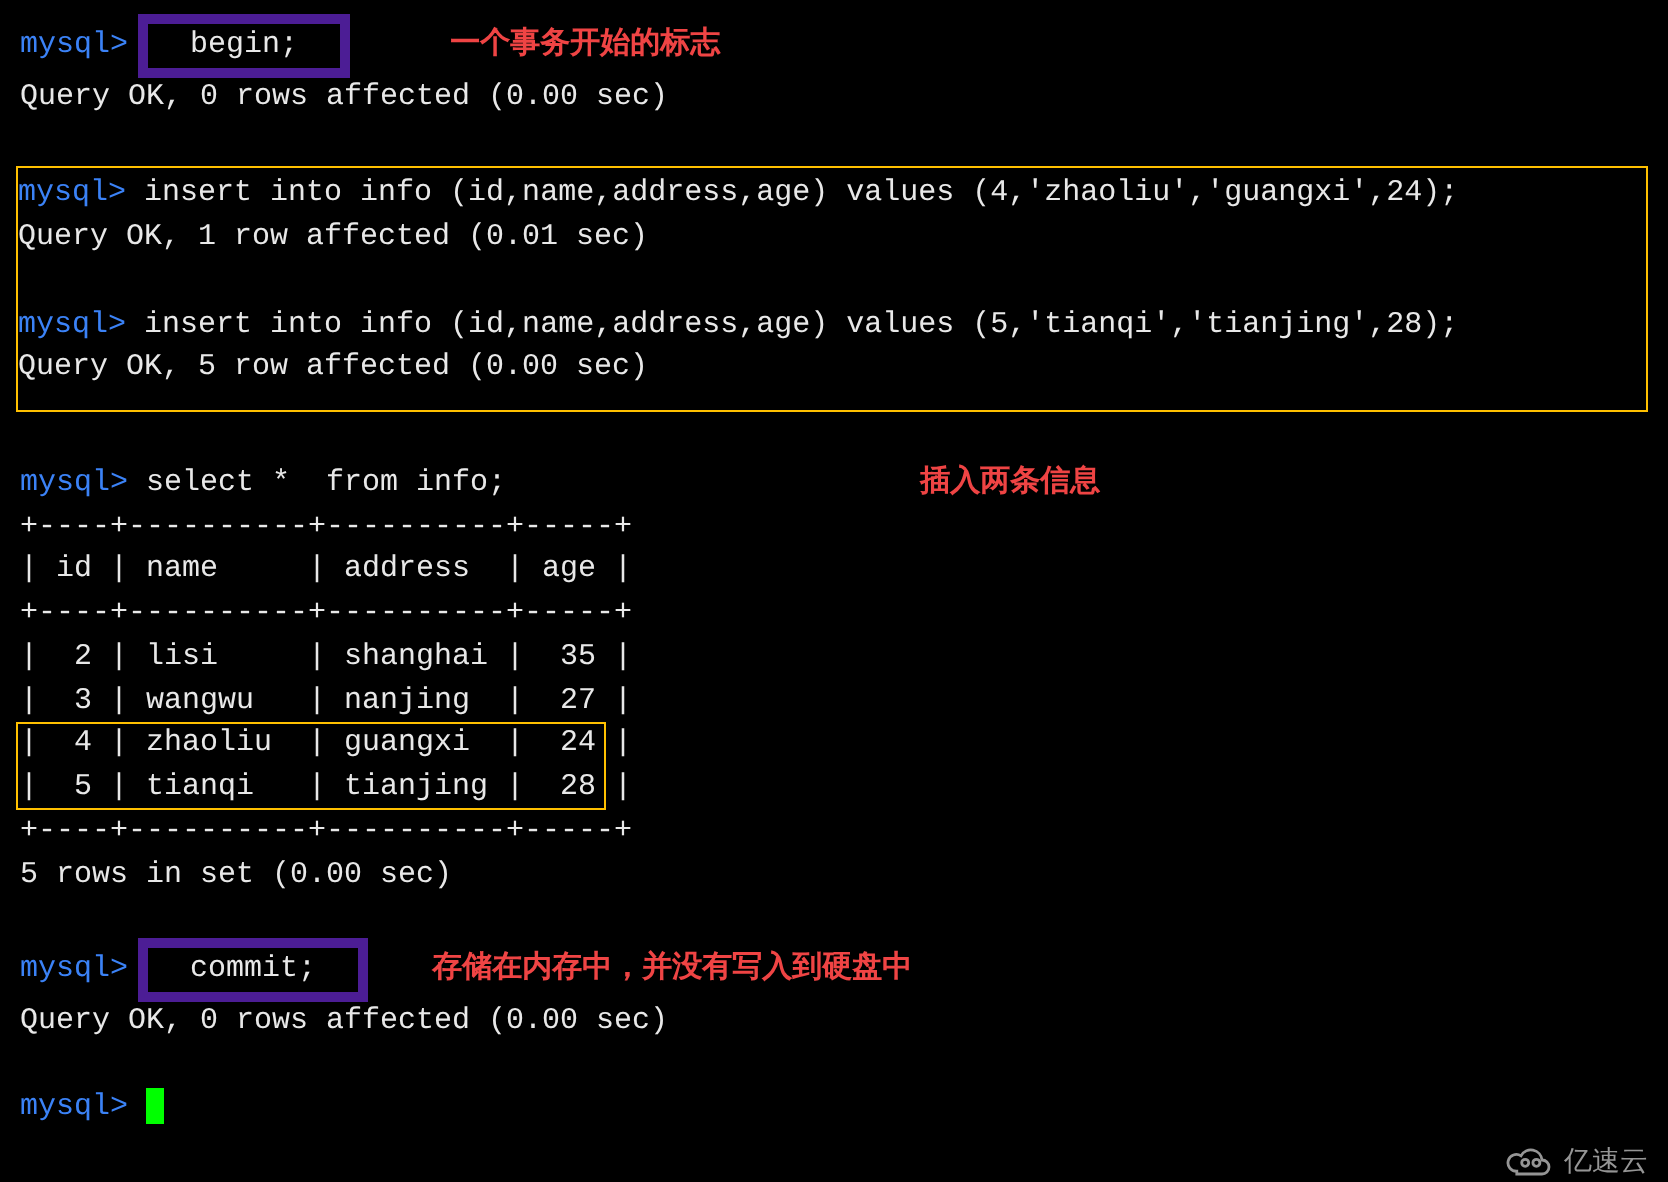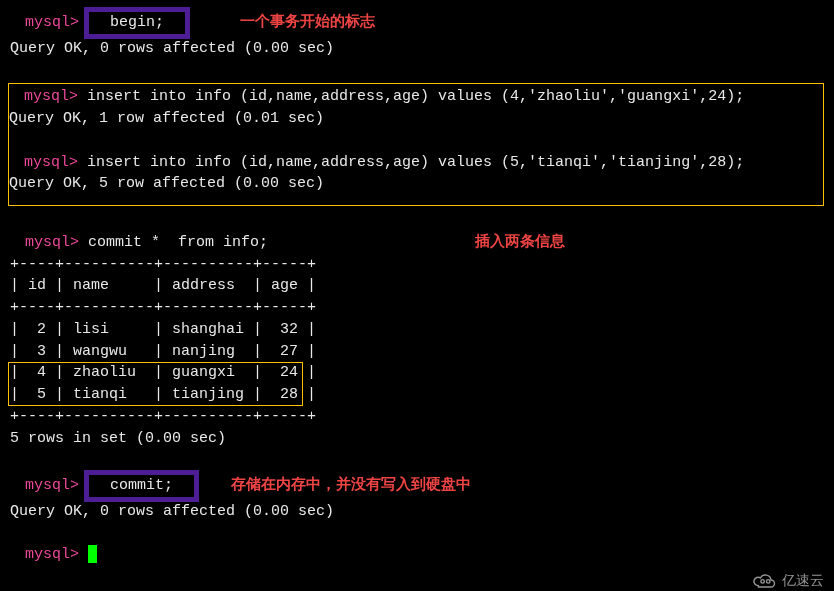--- a/index.html
+++ b/index.html
@@ -9,21 +9,21 @@
       font-family: Consolas, 'Courier New', monospace;
       font-size: 15px;
       line-height: 1.45;
       padding: 8px 10px;
       width: 834px;
       height: 591px;
       position: relative;
       overflow: hidden;
     }
     .line { white-space: pre; }
-    .prompt { color: #ec4899; margin-left: 15px; }
+    .prompt { color: #3b82f6; }
     .cmd { color: #e8e8e8; }
     .annotation { color: #ef4444; font-weight: bold; font-family: 'Microsoft YaHei', SimSun, sans-serif; font-size: 15px; }
     .box {
       border: 5px solid #4c1d95;
       display: inline-block;
       padding: 0 21px;
       margin: -1px -4px;
     }
     .box-block {
       border: 1px solid #ffc000;
@@ -63,26 +63,26 @@
 
   <div class="box-block">
     <div class="line"><span class="prompt">mysql&gt;</span> <span class="cmd">insert into info (id,name,address,age) values (4,'zhaoliu','guangxi',24);</span></div>
     <div class="line">Query OK, 1 row affected (0.01 sec)</div>
     <div class="line"> </div>
     <div class="line"><span class="prompt">mysql&gt;</span> <span class="cmd">insert into info (id,name,address,age) values (5,'tianqi','tianjing',28);</span></div>
     <div class="line">Query OK, 5 row affected (0.00 sec)</div>
   </div>
 
   <div class="line"> </div>
-  <div class="line"><span class="prompt">mysql&gt;</span> <span class="cmd">commit *  from info;</span>                       <span class="annotation">插入两条信息</span></div>
+  <div class="line"><span class="prompt">mysql&gt;</span> <span class="cmd">select *  from info;</span>                       <span class="annotation">插入两条信息</span></div>
 
   <div class="line">+----+----------+----------+-----+</div>
   <div class="line">| id | name     | address  | age |</div>
   <div class="line">+----+----------+----------+-----+</div>
-  <div class="line">|  2 | lisi     | shanghai |  32 |</div>
+  <div class="line">|  2 | lisi     | shanghai |  35 |</div>
   <div class="line">|  3 | wangwu   | nanjing  |  27 |</div>
   <div style="position:relative;">
     <div class="line">|  4 | zhaoliu  | guangxi  |  24 |</div>
     <div class="line">|  5 | tianqi   | tianjing |  28 |</div>
     <div style="position:absolute;border:1px solid #ffc000;left:-2px;top:0;height:44px;width:295px;pointer-events:none;"></div>
   </div>
   <div class="line">+----+----------+----------+-----+</div>
   <div class="line">5 rows in set (0.00 sec)</div>
 
   <div class="line"> </div>

